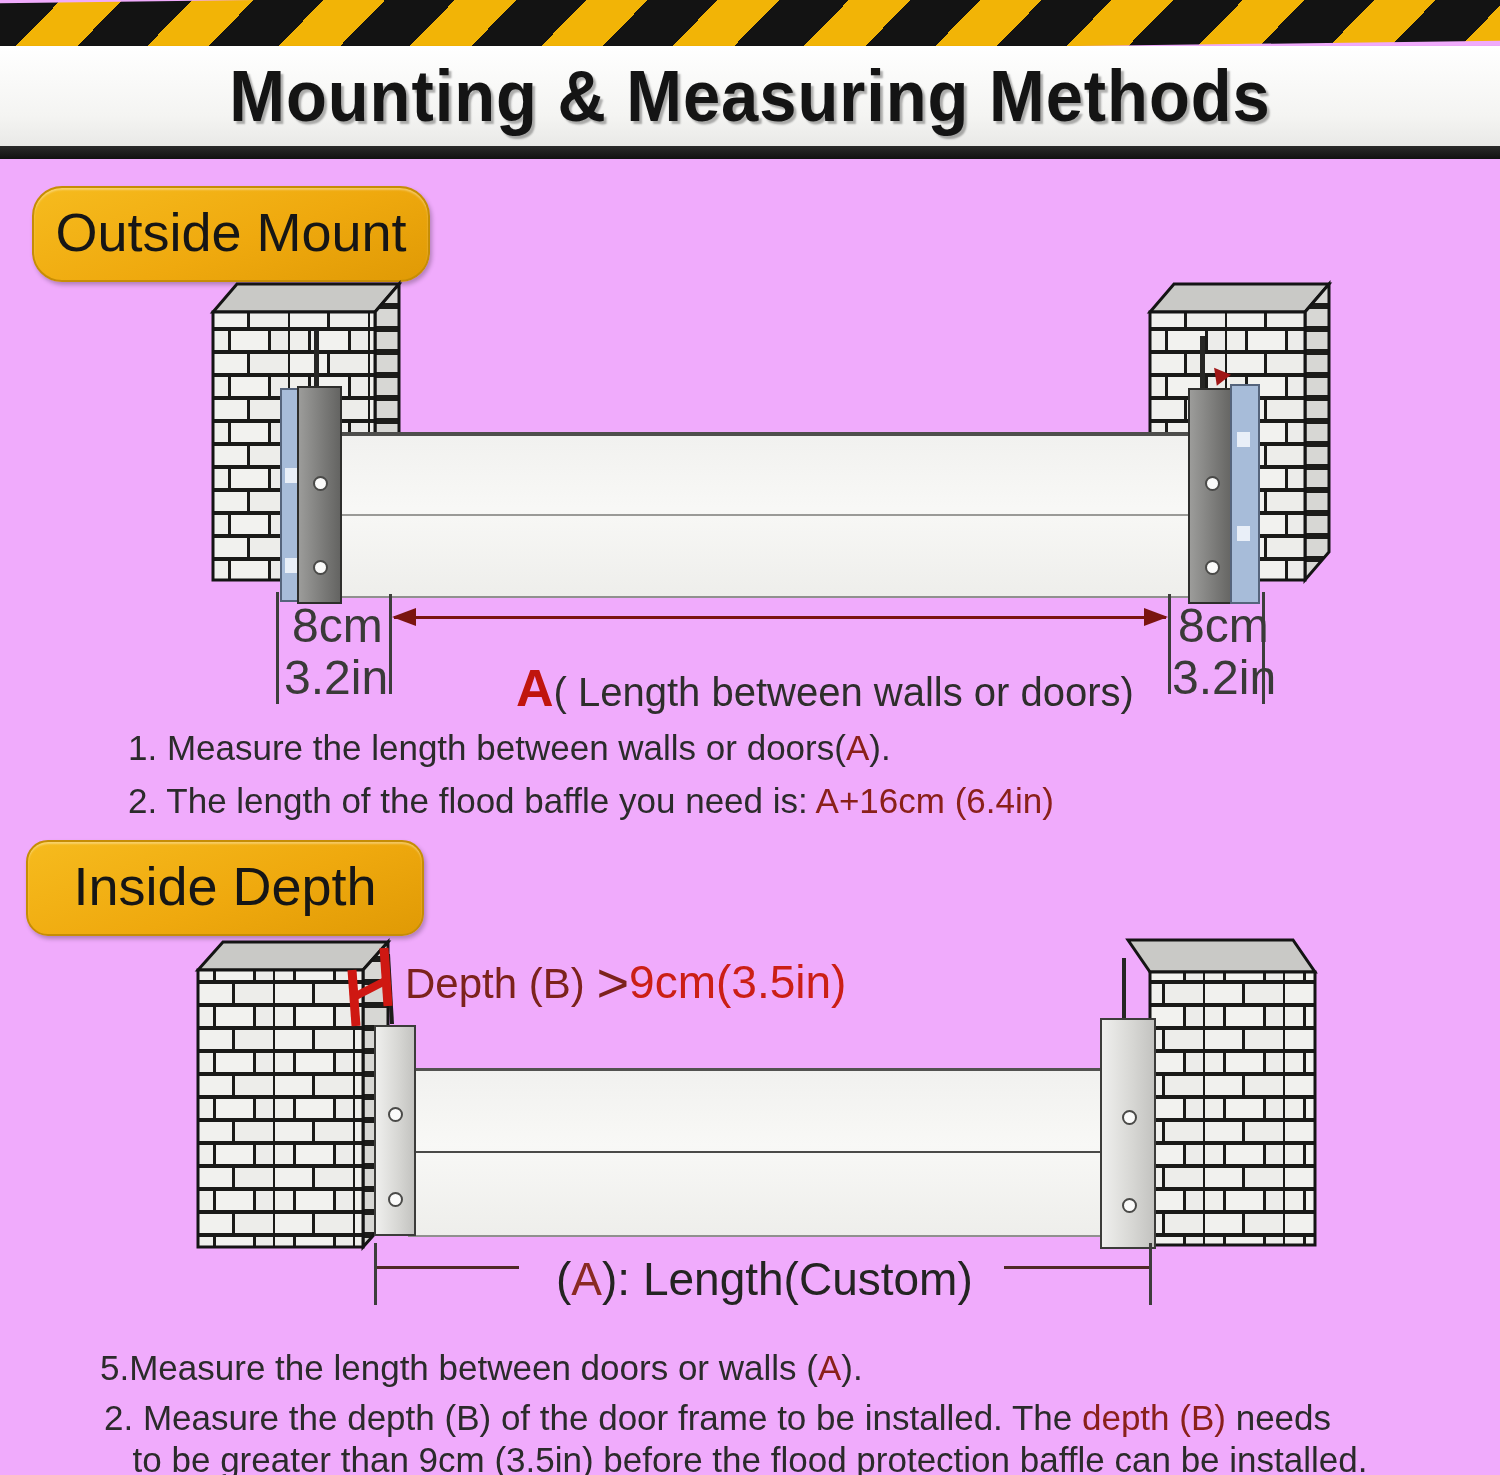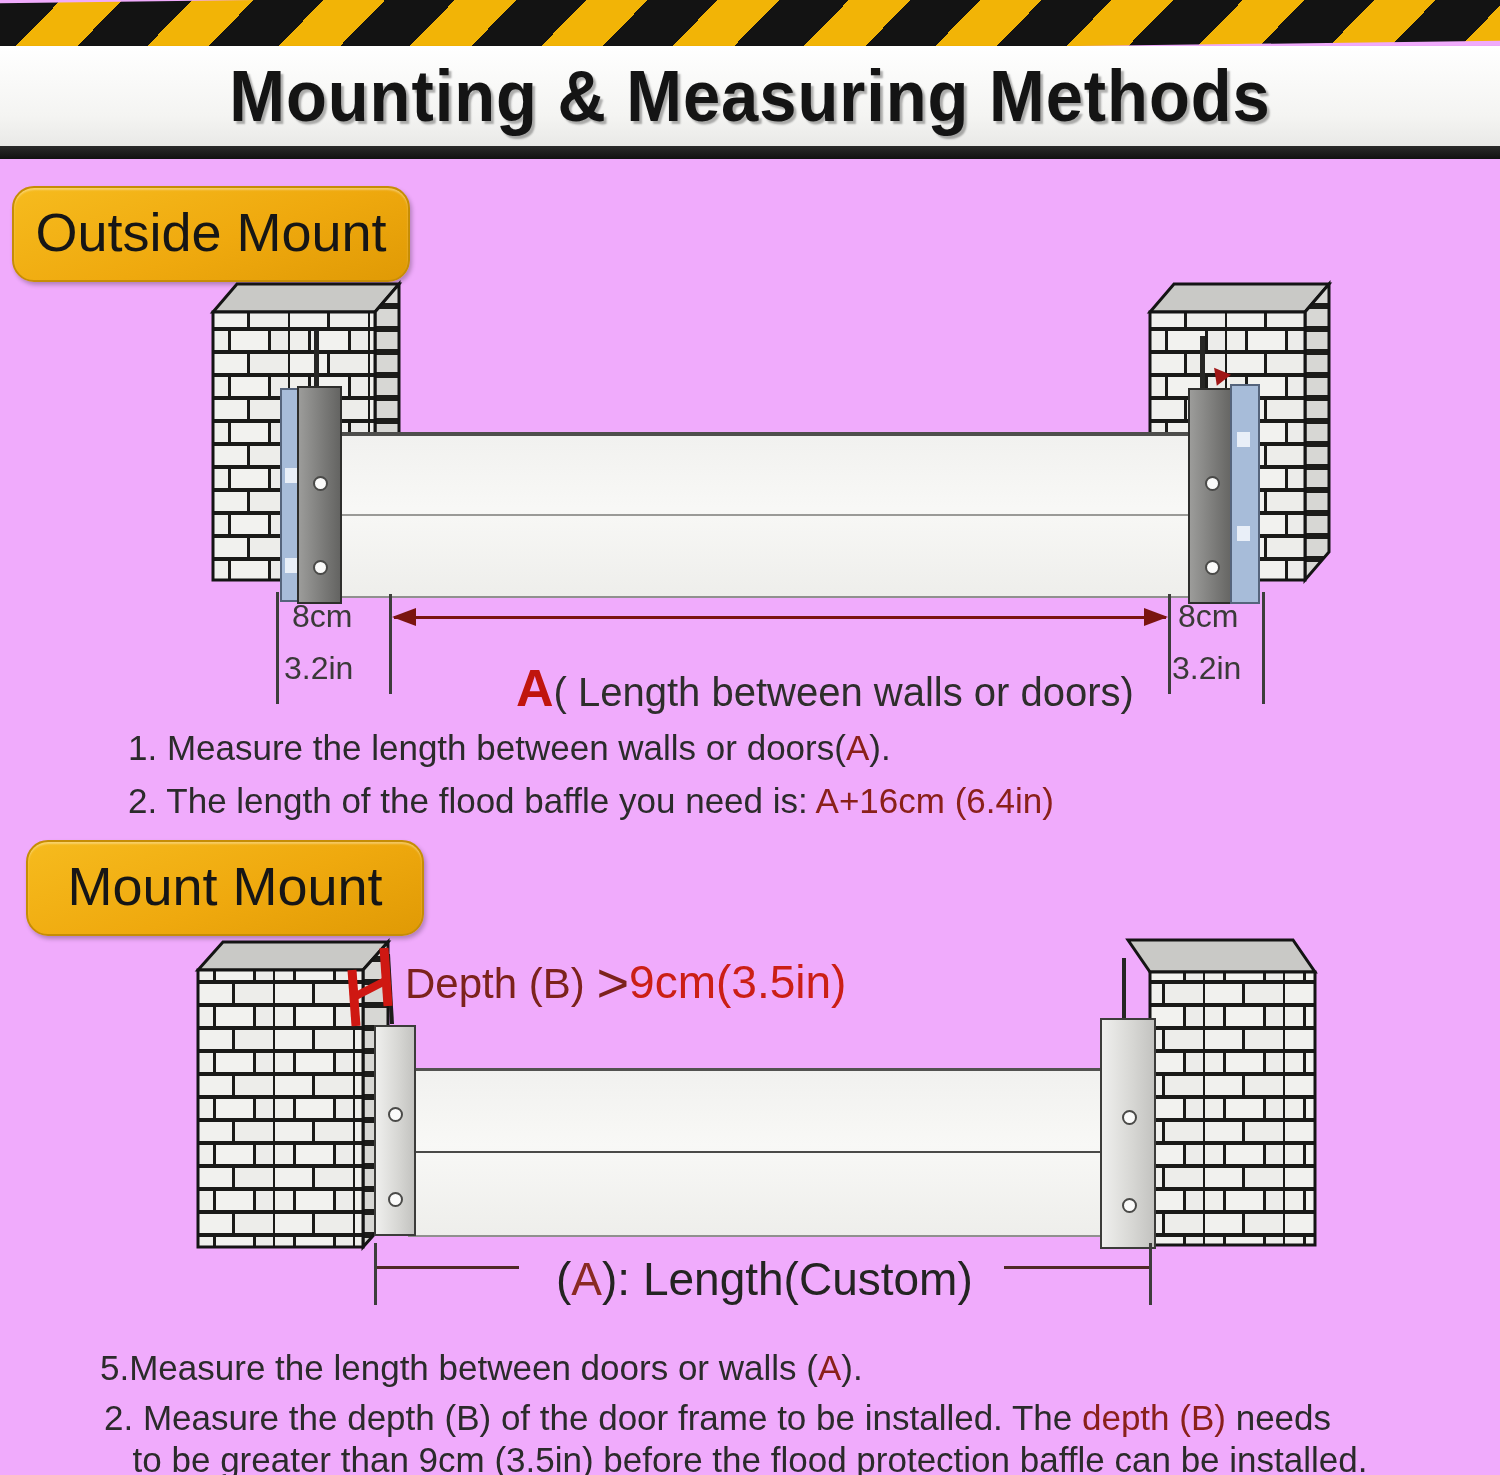--- a/index.html
+++ b/index.html
@@ -66,21 +66,21 @@
   .gasket .pad{position:absolute;left:3px;width:13px;height:15px;background:#e9eff8;}
   .pin{background:#262624;}
 
   
   .tickv{width:3px;background:#3d3d3b;}
   .dim-arrow{height:3px;background:#7a1510;}
   .dim-arrow .head{position:absolute;top:-8px;width:0;height:0;
     border-top:9px solid transparent;border-bottom:9px solid transparent;}
   .dim-arrow .head.left{left:-2px;border-right:24px solid #7a1510;}
   .dim-arrow .head.right{right:-2px;border-left:24px solid #7a1510;}
-  .dim-text{font-size:32px;color:#3a3a38;white-space:nowrap;}
+  .dim-text{font-size:48px;color:#3a3a38;white-space:nowrap;}
   .span-label{white-space:nowrap;}
   .span-label .big-a{font-size:52px;font-weight:bold;color:#c0150d;}
   .span-label .rest{font-size:40px;color:#2e2e2c;}
   .hline{height:3px;background:#4f2a26;}
 
   .depth-label{white-space:nowrap;}
   .depth-label .p1{font-size:42px;color:#7c221c;}
   .depth-label .gt{font-size:56px;color:#7c221c;vertical-align:-4px;}
   .depth-label .p2{font-size:46px;color:#cb1f16;}
 
@@ -117,21 +117,21 @@
         <rect x="0" y="3" width="26" height="17" fill="#d7d7d4"></rect>
       </pattern>
     </defs>
   </svg>
 
   <div class="abs hazard-band"></div>
   <div class="abs plaque"></div>
   <div class="abs page-title">Mounting &amp; Measuring Methods</div>
   <div class="abs dark-bar"></div>
 
-  <div class="abs badge" style="left:12px;top:186px;">
+  <div class="abs badge" style="left:32px;top:186px;border-radius:30px;">
     <span>Outside Mount</span>
   </div>
 
   <svg class="abs" style="left:209px;top:260px;" width="196" height="326">
     <polygon points="4,52 166,52 190,24 28,24" fill="#c9c9c6" stroke="#141414" stroke-width="3"></polygon>
     <polygon points="166,52 190,24 190,292 166,320" fill="url(#sideRows)" stroke="#141414" stroke-width="3"></polygon>
     <rect x="4" y="52" width="162" height="268" fill="url(#bricks)" stroke="#141414" stroke-width="3"></rect>
   </svg>
 
   <svg class="abs" style="left:1146px;top:260px;" width="192" height="326">
@@ -184,21 +184,21 @@
   </div>
 
   <div class="abs step" style="left:128px;top:728px;">
     <span>1. Measure the length between walls or doors(</span><span class="maroon">A</span><span>).</span>
   </div>
   <div class="abs step" style="left:128px;top:781px;">
     <span>2. The length of the flood baffle you need is: </span><span class="maroon">A+16cm (6.4in)</span><span></span>
   </div>
 
   <div class="abs badge" style="left:26px;top:840px;">
-    <span>Mount Mount</span>
+    <span>Inside Depth</span>
   </div>
 
   <svg class="abs" style="left:194px;top:936px;" width="216" height="316">
     <polygon points="4,34 169,34 194,6 29,6" fill="#c9c9c6" stroke="#141414" stroke-width="3"></polygon>
     <polygon points="169,34 194,6 194,283 169,311" fill="url(#sideRows)" stroke="#141414" stroke-width="3"></polygon>
     <rect x="4" y="34" width="165" height="277" fill="url(#bricks)" stroke="#141414" stroke-width="3"></rect>
   </svg>
 
   <svg class="abs" style="left:1124px;top:936px;" width="200" height="316">
     <polygon points="26,36 191,36 169,4 4,4" fill="#c9c9c6" stroke="#141414" stroke-width="3"></polygon>

